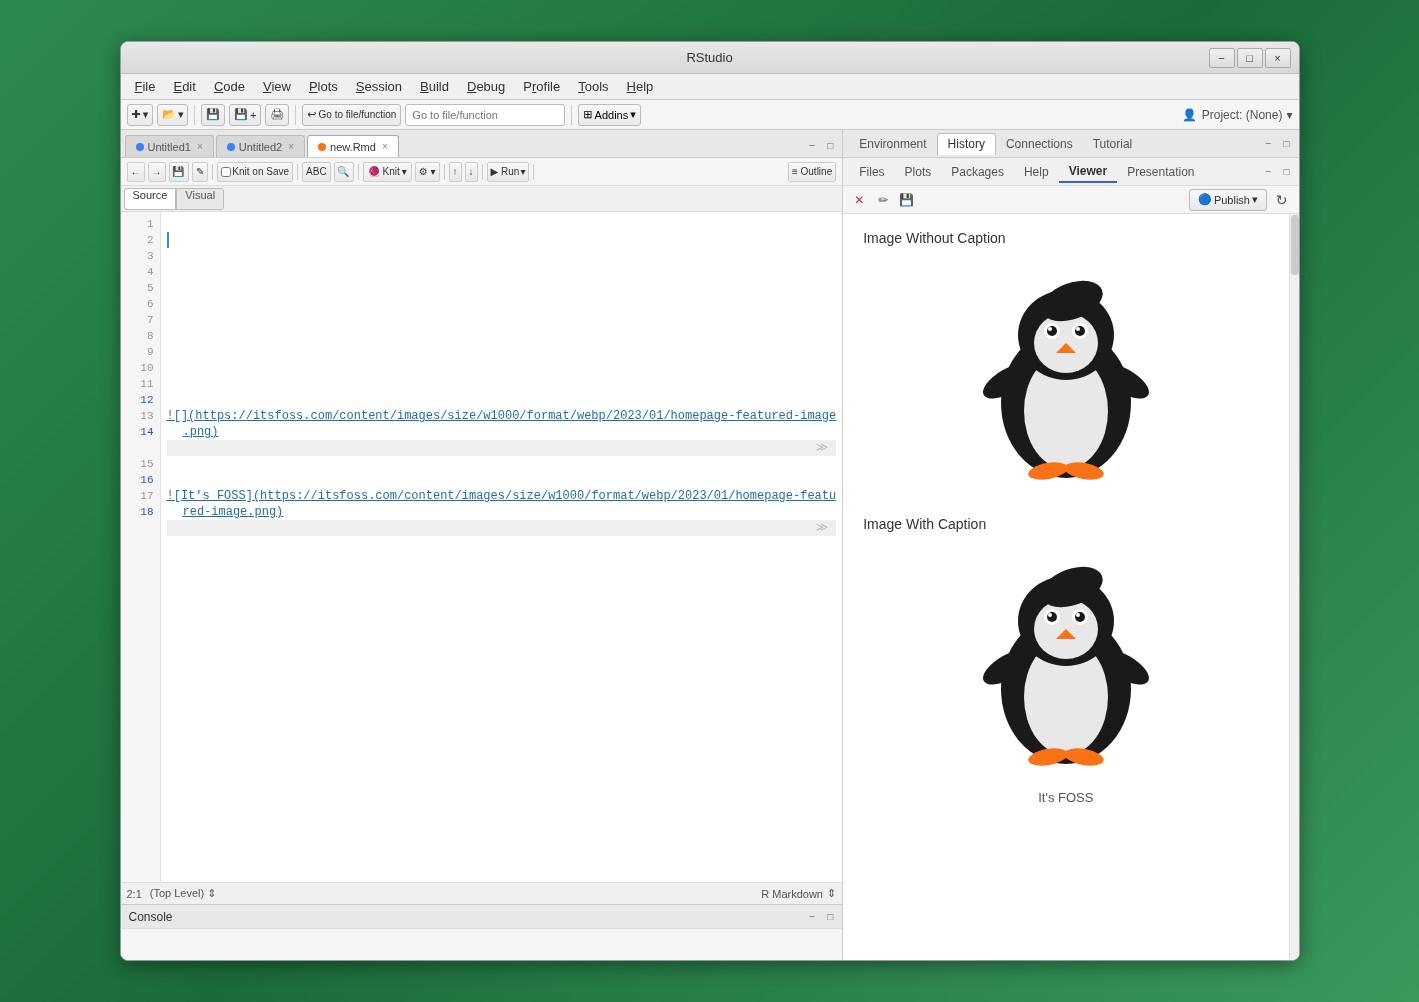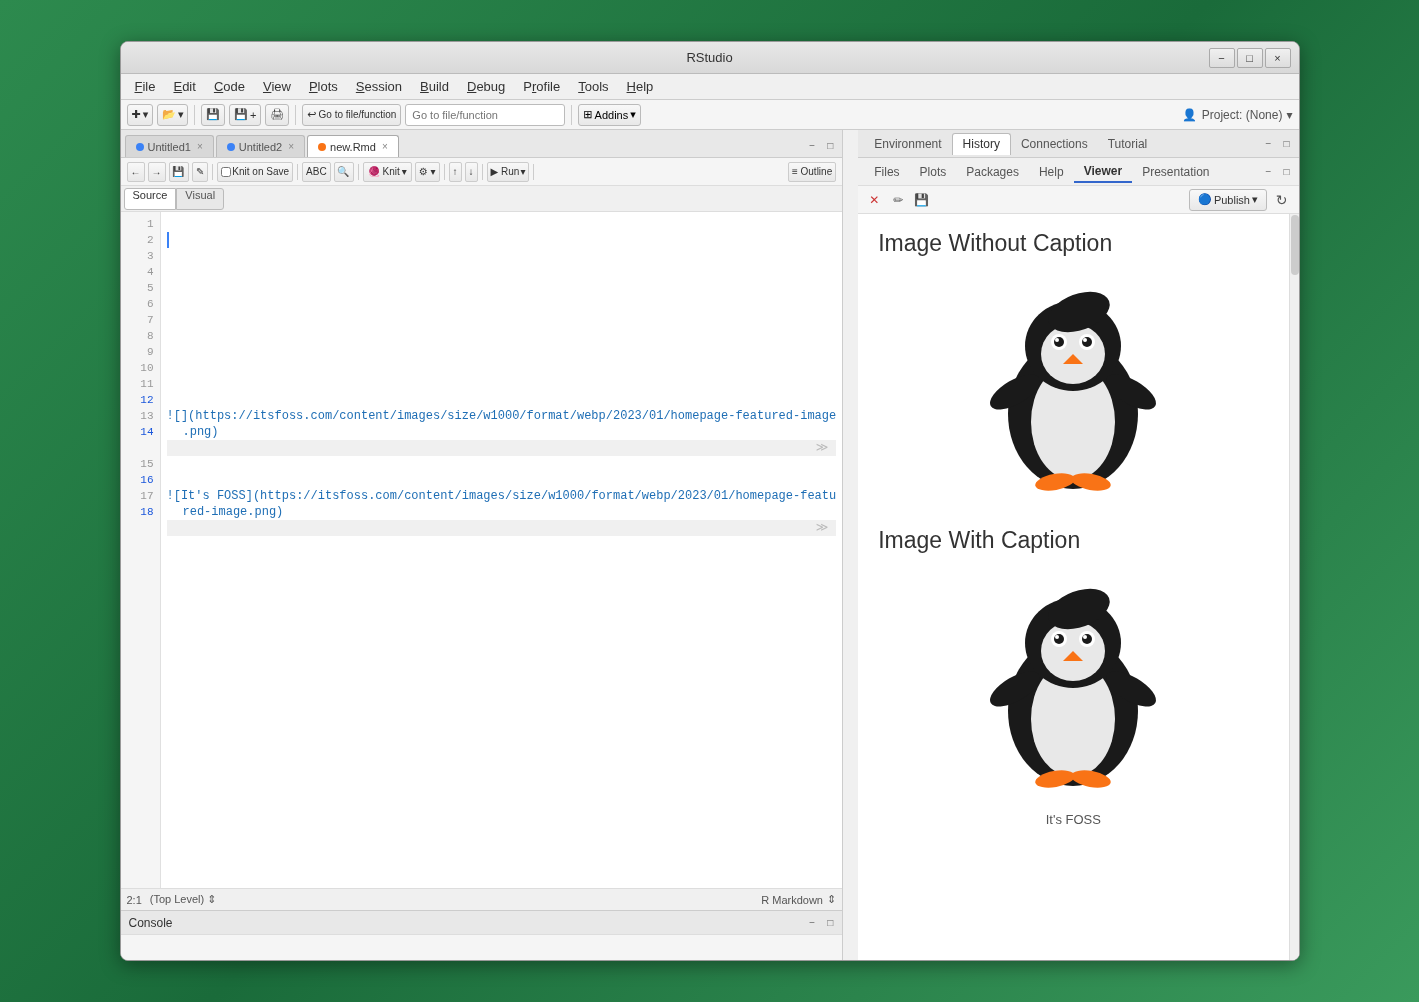--- a/index.html
+++ b/index.html
@@ -129,21 +129,20 @@
       color: #555;
       display: flex;
       align-items: center;
       gap: 4px;
     }
     
     .main-content {
       display: flex;
       flex: 1;
       overflow: hidden;
-      gap: 15px;
     }
     
     .editor-panel {
       flex: 0 0 640px;
       display: flex;
       flex-direction: column;
       border-right: 1px solid #ccc;
     }
     
     .tab-bar {
@@ -292,21 +291,21 @@
       font-family: 'Courier New', monospace;
       font-size: 12px;
       line-height: 16px;
     }
     .code-line {
       height: 16px;
       white-space: pre;
       color: #333;
     }
     .code-line.heading { color: #2563eb; }
-    .code-line.link { color: #1e6eb5; }
+    .code-line.link { color: #1e6eb5; text-decoration: underline; }
     
     .status-bar {
       height: 22px;
       background: #f0f0f0;
       border-top: 1px solid #ddd;
       display: flex;
       align-items: center;
       padding: 0 6px;
       font-size: 11px;
       color: #555;
@@ -316,21 +315,21 @@
     .status-right {
       margin-left: auto;
       display: flex;
       align-items: center;
       gap: 4px;
     }
     
     .console-panel {
       background: #f5f5f5;
       border-top: 1px solid #ccc;
-      height: 50px;
+      height: 56px;
       flex-shrink: 0;
       display: flex;
       flex-direction: column;
     }
     .console-header {
       height: 24px;
       background: #e8e8e8;
       border-bottom: 1px solid #ddd;
       display: flex;
       align-items: center;
@@ -461,21 +460,21 @@
       font-size: 14px;
     }
     
     .viewer-content {
       flex: 1;
       overflow-y: auto;
       padding: 16px 20px;
       background: white;
     }
     .viewer-section-title {
-      font-size: 23px;
+      font-size: 14px;
       font-weight: 400;
       color: #333;
       margin-bottom: 12px;
     }
     .penguin-container {
       width: 220px;
       height: 230px;
       margin: 0 auto 16px auto;
       display: flex;
       align-items: center;

